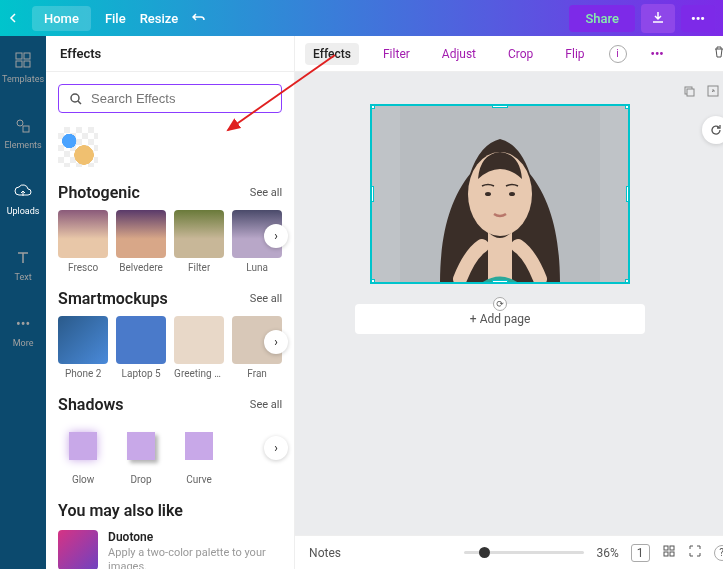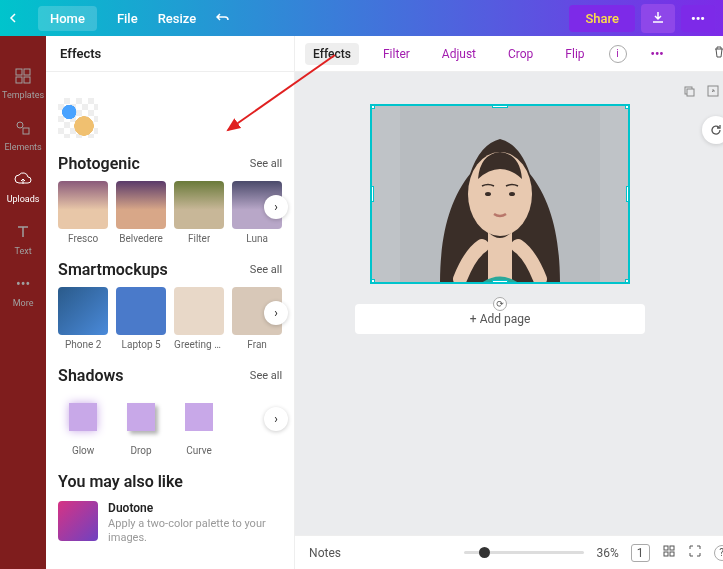--- a/index.html
+++ b/index.html
@@ -1,28 +1,28 @@
 <!DOCTYPE html>
 <html><head>
 <meta charset="utf-8">
 <style>
 * { box-sizing: border-box; margin: 0; padding: 0; }
 body { font-family: -apple-system, BlinkMacSystemFont, "Segoe UI", Roboto, sans-serif; font-size: 13px; color: #222; width: 723px; height: 569px; overflow: hidden; }
 .app { display: flex; flex-direction: column; height: 569px; }
 .topbar { height: 36px; background: linear-gradient(90deg, #00c4cc 0%, #7d2ae8 100%); display: flex; align-items: center; padding: 0 8px; }
-.topbar-left { display: flex; align-items: center; gap: 20px; }
+.topbar-left { display: flex; align-items: center; gap: 14px; }
 .topbar-btn { color: #fff; font-weight: 500; font-size: 13px; cursor: pointer; display: flex; align-items: center; gap: 4px; }
 .home-btn { background: rgba(255,255,255,0.18); padding: 5px 12px; border-radius: 4px; }
 .topbar-spacer { flex: 1; }
-.share-btn { background: #7d2ae8; color: #fde047; padding: 6px 16px; border-radius: 4px; font-weight: 500; cursor: pointer; }
+.share-btn { background: #7d2ae8; color: #86efac; padding: 6px 16px; border-radius: 4px; font-weight: 500; cursor: pointer; }
 .dl-btn { background: #8e47e9; color: #fff; padding: 6px 10px; border-radius: 4px; margin-left: 6px; cursor: pointer; }
 .teacher-btn { background: #fff; border: 1px solid #ccc; padding: 5px 12px; border-radius: 4px; margin-left: 6px; font-size: 12px; display: flex; align-items: center; gap: 6px; cursor: pointer; }
 .dots-btn { background: #7d2ae8; color: #fff; padding: 6px 10px; border-radius: 4px; margin-left: 6px; cursor: pointer; font-weight: bold; }
 .body { flex: 1; display: flex; overflow: hidden; }
-.rail { width: 50px; background: #7f1d1d; display: flex; flex-direction: column; align-items: center; padding-top: 24px; gap: 6px; }
+.rail { width: 50px; background: #0c4a6e; display: flex; flex-direction: column; align-items: center; padding-top: 8px; gap: 20px; }
 .rail-item { color: #a0a0a0; font-size: 9px; display: flex; flex-direction: column; align-items: center; gap: 4px; padding: 6px 2px; cursor: pointer; width: 100%; }
 .rail-item.active { color: #fff; }
 .rail-icon { width: 20px; height: 20px; display: flex; align-items: center; justify-content: center; }
 .sidepanel { width: 251px; background: #fff; display: flex; flex-direction: column; border-right: 1px solid #eee; position: relative; }
 .side-header { padding: 10px 14px; font-weight: 600; font-size: 13px; border-bottom: 1px solid #eee; }
 .side-body { flex: 1; overflow-y: auto; padding: 12px; }
 .side-body::-webkit-scrollbar { width: 6px; }
 .side-body::-webkit-scrollbar-thumb { background: #ccc; border-radius: 3px; }
 .search-box { border: 1px solid #8b3dff; border-radius: 4px; display: flex; align-items: center; padding: 6px 10px; gap: 8px; }
 .search-box input { border: none; outline: none; flex: 1; font-size: 13px; color: #888; }
@@ -133,20 +133,27 @@
         </div>
       <div class="rail-item">
           <span class="rail-icon" style="color:#a0a0a0;font-size:14px">•••</span>
           <span>More</span>
         </div>
     </div>
 
     <div class="sidepanel">
       <div class="side-header">Effects</div>
       <div class="side-body">
+        <div class="search-box">
+          <svg width="14" height="14" viewBox="0 0 14 14">
+              <circle cx="6" cy="6" r="4" stroke="#555" fill="none" stroke-width="1.5"></circle>
+              <path d="M9 9l3 3" stroke="#555" stroke-width="1.5"></path>
+            </svg>
+          <input placeholder="Search Effects" style="">
+        </div>
 
         <div class="feature-row">
           <div class="feature-thumb"></div>
         </div>
 
         <div class="section">
           <div class="section-head">
               <span class="section-title">Photogenic</span>
               <span class="see-all">See all</span>
             </div>

